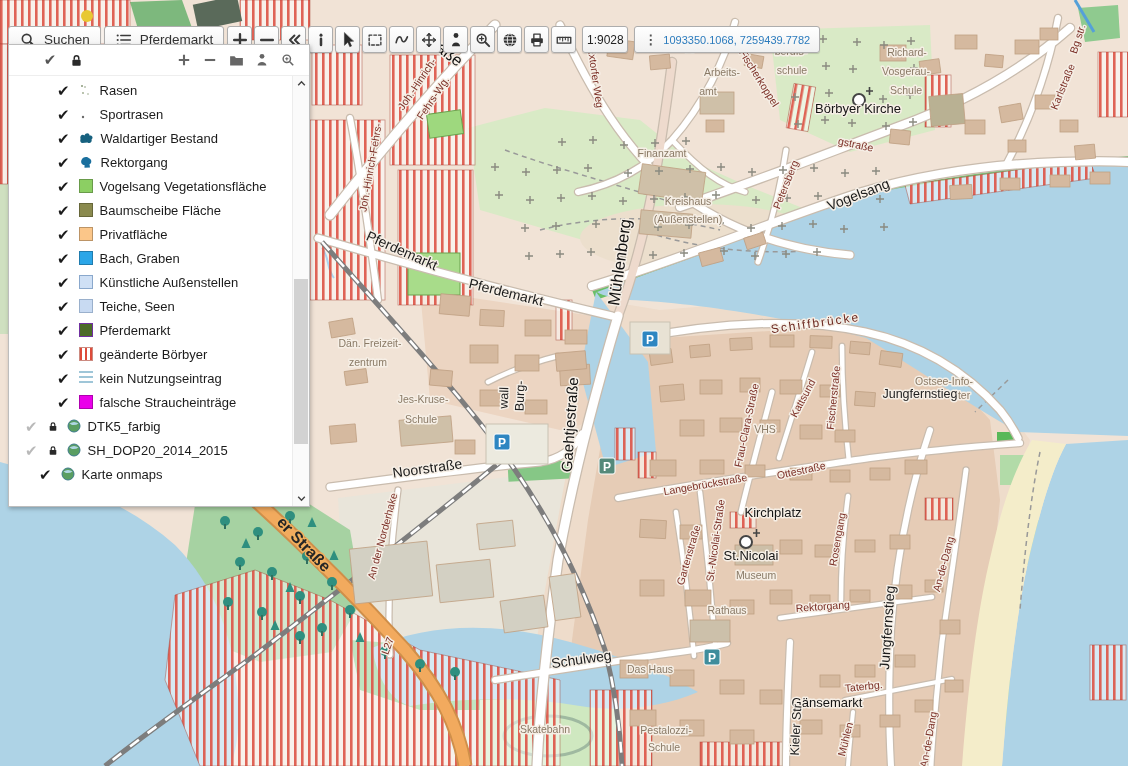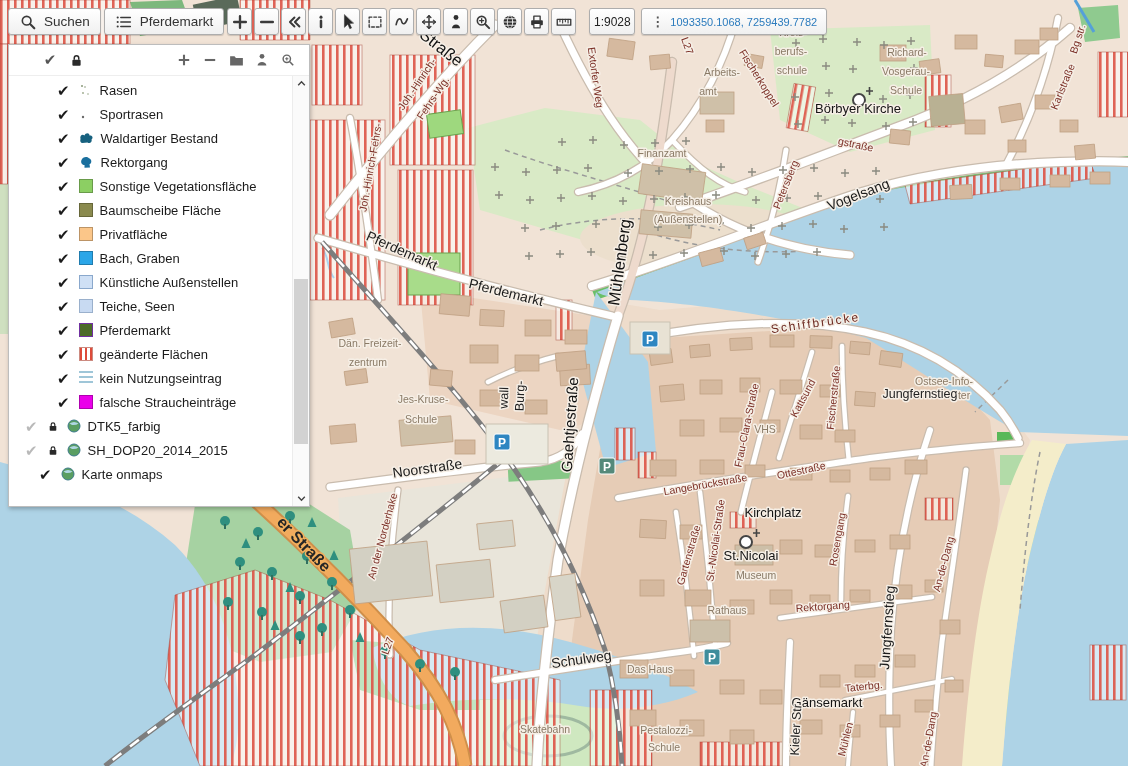--- a/index.html
+++ b/index.html
@@ -13,29 +13,29 @@
   .lbl-s2{fill:#6d2a22;font-size:12px;letter-spacing:2px;}
   .lbl-m{fill:#1c1c1c;font-size:14px;}
   .lbl-m2{fill:#222;font-size:12.5px;}
   .lbl-M{fill:#111;font-size:16.5px;}
   .lbl-M2{fill:#111;font-size:15px;}
   .lbl-p{fill:#8a7a66;font-size:10.5px;}
   .lbl-P{fill:#141414;font-size:13px;}
   .lbl-o{fill:#262626;font-size:16px;font-weight:bold;stroke:#f2b05e;}
 
   
-  #toolbar{position:absolute;left:8px;top:8px;display:flex;align-items:flex-start;gap:3px;}
+  #toolbar{position:absolute;left:8px;top:26px;display:flex;align-items:flex-start;gap:3px;}
   .tbox{height:27px;background:linear-gradient(#ffffff,#f0f0f0);border:1px solid #adadad;border-radius:3px;
         box-sizing:border-box;display:flex;align-items:center;justify-content:center;color:#333;
         box-shadow:0 1px 1px rgba(0,0,0,.15);}
   .tbox.wide{padding:0 10px;gap:7px;font-size:13.5px;}
   .sq{width:25px;}
   #tb-buttons{display:flex;gap:2px;}
   .tbox svg{display:block;}
-  #scale-box{width:46px;font-size:12px;color:#222;margin-left:10px;}
+  #scale-box{width:46px;font-size:12px;color:#222;margin-left:3px;}
   #coords-box{padding:0 9px;font-size:11px;color:#2b7bbd;margin-left:3px;gap:6px;white-space:nowrap;}
   #coords-box .dots{color:#555;font-size:13px;font-weight:bold;}
 
   
   #panel{position:absolute;left:8px;top:44px;width:302px;height:463px;background:#fff;
          border:1px solid #bdbdbd;box-shadow:1px 2px 4px rgba(0,0,0,.25);box-sizing:border-box;
          display:flex;flex-direction:column;}
   #panel-header{height:28px;line-height:28px;padding-left:12px;color:#2b7bbd;font-size:13.5px;border-bottom:1px solid #e8e8e8;flex:none;}
   #panel-tools{height:30px;display:flex;align-items:center;border-bottom:1px solid #eee;flex:none;padding:0 8px;}
   #panel-tools .pt{width:26px;display:flex;justify-content:center;align-items:center;color:#555;}
@@ -725,21 +725,21 @@
                 <path d="M2.5 5 C3.5 1.8 8 1 10 3.2 C13 4 13 8.5 10.5 9.2 L11 12.5 L5.5 12.8 L5.5 10 C2.5 10 1.5 7.2 2.5 5 Z" fill="#1a6f9e"></path>
               </svg>
             </span>
             <span>Rektorgang</span>
           </div>
           <div class="lrow" style="margin-left: 48px;">
             <span class="chk">✔</span>
             <span class="sw">
               <span class="swbox" style="background:#8ccf63;border:1px solid rgba(0,0,0,0.25);"></span>
             </span>
-            <span>Sonstige Vegetationsfläche</span>
+            <span>Vogelsang Vegetationsfläche</span>
           </div>
           <div class="lrow" style="margin-left: 48px;">
             <span class="chk">✔</span>
             <span class="sw">
               <span class="swbox" style="background:#8a8a4e;border:1px solid rgba(0,0,0,0.25);"></span>
             </span>
             <span>Baumscheibe Fläche</span>
           </div>
           <div class="lrow" style="margin-left: 48px;">
             <span class="chk">✔</span>
@@ -774,21 +774,21 @@
             <span class="sw">
               <span class="swbox" style="background:#4c6b28;border:1px solid #7030a0;"></span>
             </span>
             <span>Pferdemarkt</span>
           </div>
           <div class="lrow" style="margin-left: 48px;">
             <span class="chk">✔</span>
             <span class="sw">
               <span class="swbox sw-stripes"></span>
             </span>
-            <span>geänderte Flächen</span>
+            <span>geänderte Börbyer</span>
           </div>
           <div class="lrow" style="margin-left: 48px;">
             <span class="chk">✔</span>
             <span class="sw">
               <span class="swbox sw-lines"></span>
             </span>
             <span>kein Nutzungseintrag</span>
           </div>
           <div class="lrow" style="margin-left: 48px;">
             <span class="chk">✔</span>

